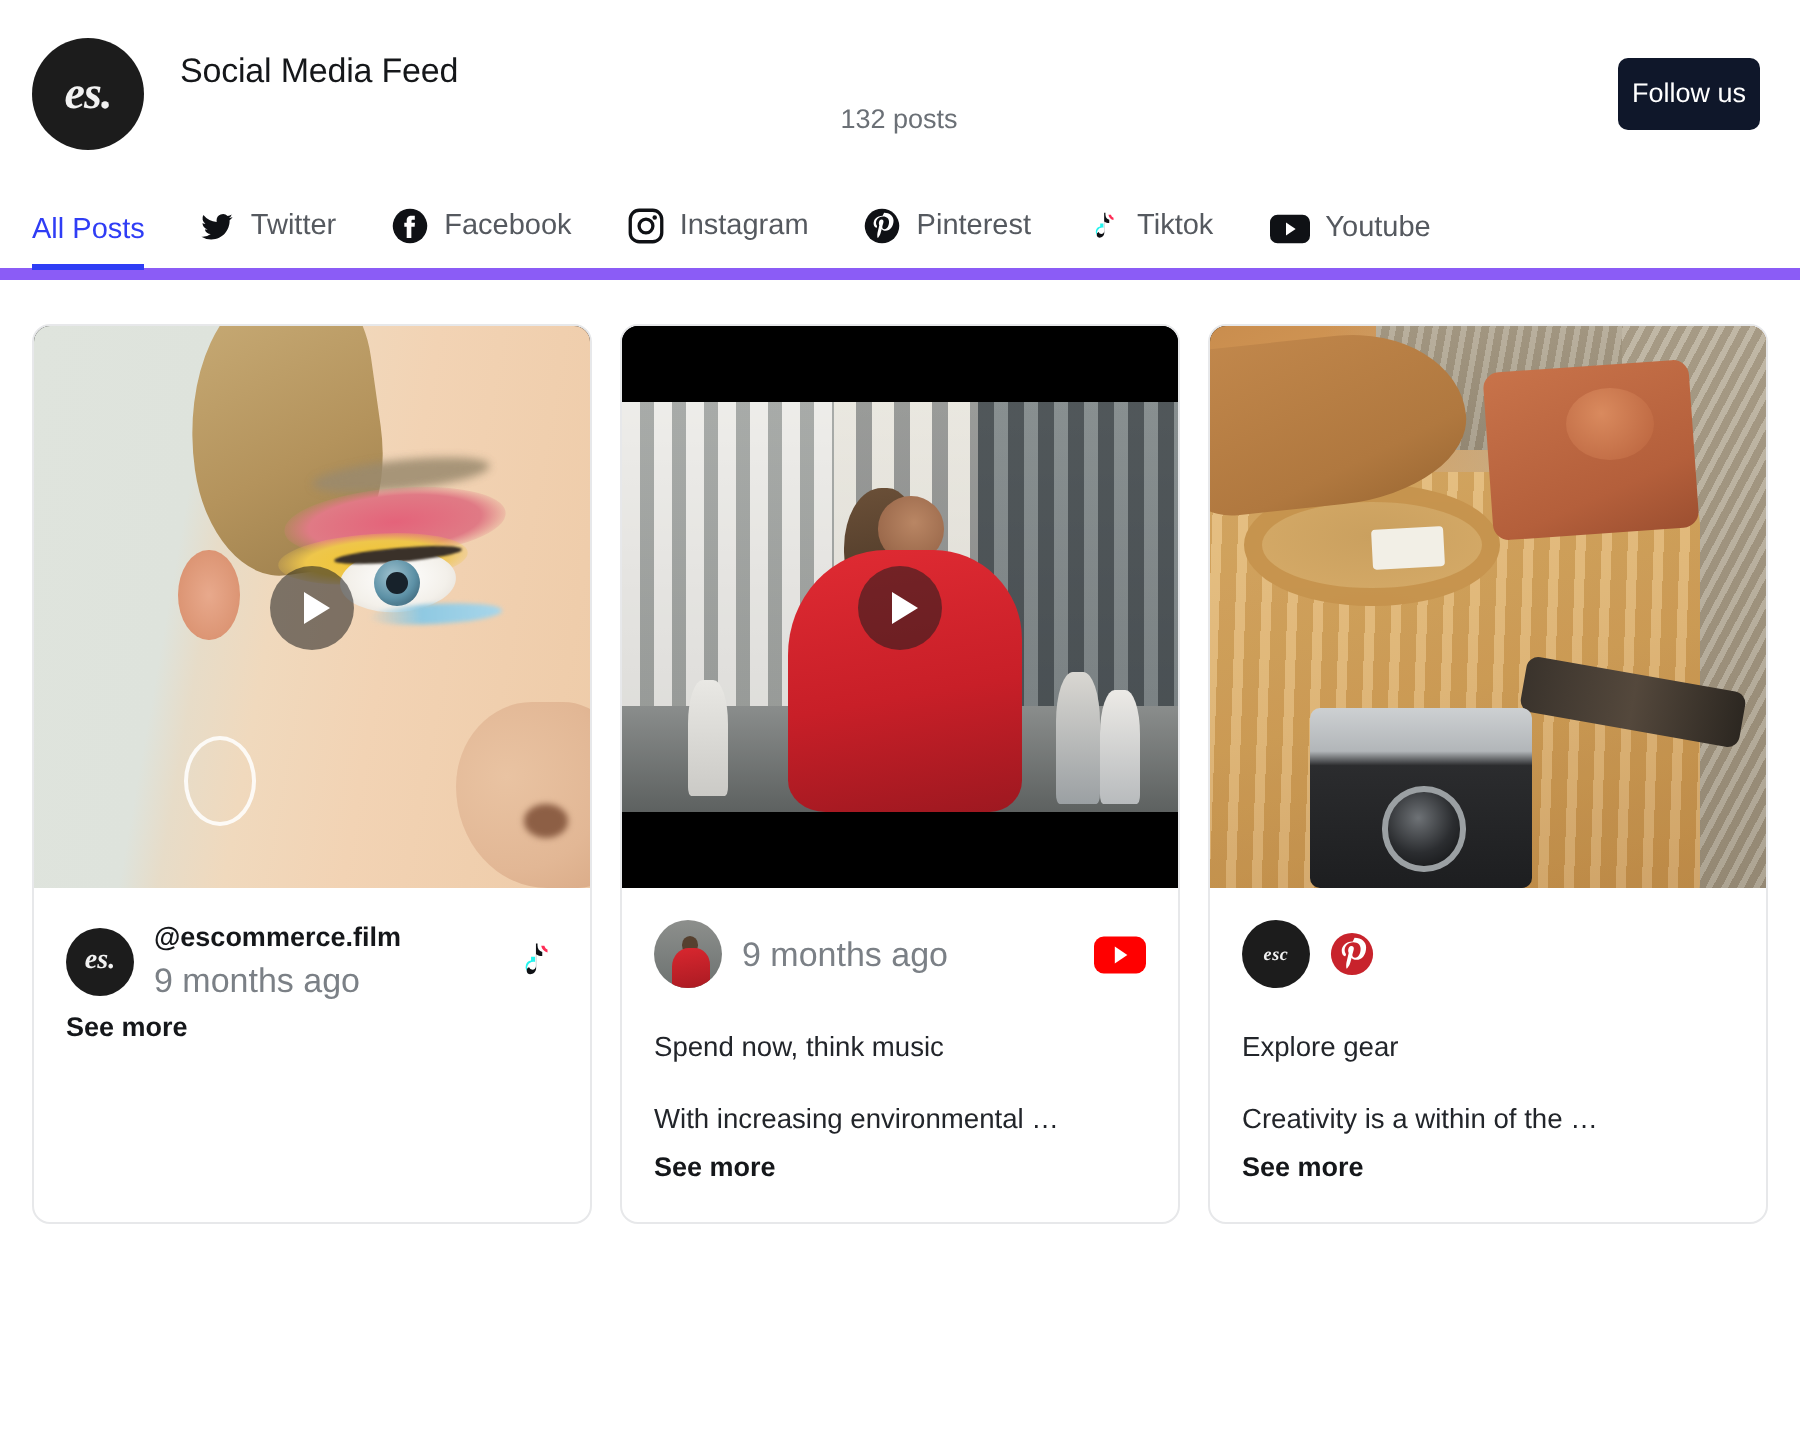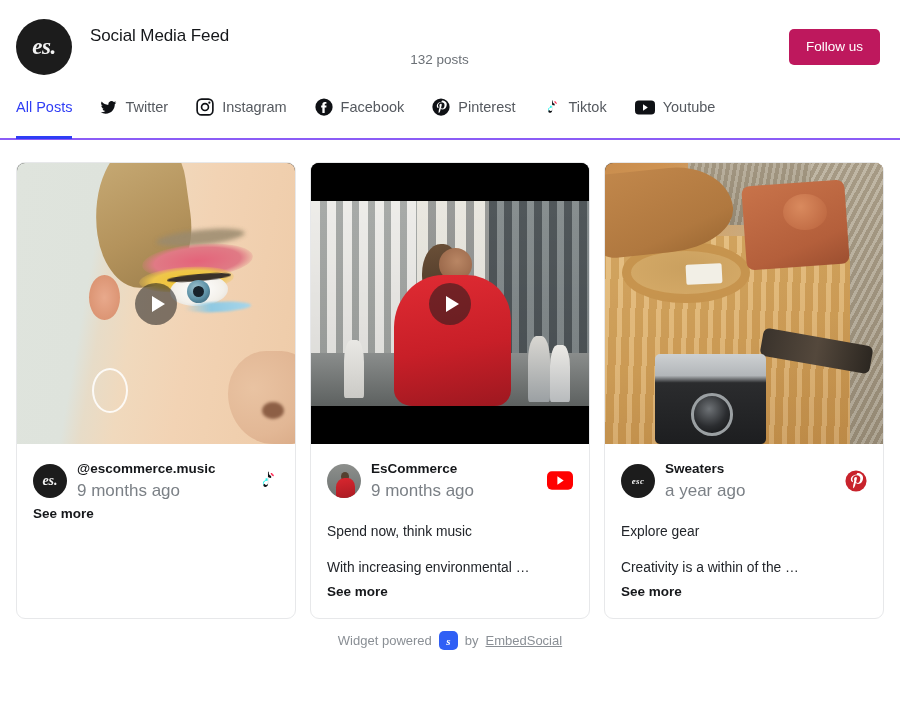--- a/index.html
+++ b/index.html
@@ -46,39 +46,40 @@
     letter-spacing: -0.1px;
   }
   .brand-sub {
     font-size: 13.5px;
     color: #6b7076;
     margin-top: 3px;
     line-height: 1.3;
     text-align: center;
   }
   .follow-btn {
-    background: #be185d;
+    background: #0f172a;
     color: #ffffff;
     border: none;
     border-radius: 5px;
     font-size: 13.5px;
     font-family: "Liberation Sans", sans-serif;
-    padding: 11px 17px;
+    padding: 11px 7px;
     cursor: pointer;
     line-height: 1;
     white-space: nowrap;
   }
 
   
   .tabs {
     display: flex;
+    align-items: flex-end;
     gap: 28px;
     padding: 0 16px;
     height: 52px;
-    border-bottom: 2px solid #8b5cf6;
+    border-bottom: 6px solid #8b5cf6;
   }
   .tab {
     display: flex;
     align-items: center;
     gap: 8px;
     font-size: 14.5px;
     color: #55595f;
     padding-bottom: 12px;
     position: relative;
     cursor: pointer;
@@ -417,36 +418,36 @@
         <svg width="17" height="17" viewBox="0 0 24 24">
             <path fill="#0f1115" d="M23 4.9c-.8.4-1.7.6-2.6.8a4.6 4.6 0 0 0 2-2.5c-.9.5-1.9.9-2.9 1.1a4.5 4.5 0 0 0-7.8 3.1c0 .4 0 .7.1 1A12.9 12.9 0 0 1 2.4 3.6a4.5 4.5 0 0 0 1.4 6.1c-.7 0-1.4-.2-2-.6 0 2.2 1.5 4 3.6 4.5-.6.2-1.3.2-2 .1a4.5 4.5 0 0 0 4.2 3.2A9.1 9.1 0 0 1 1 18.8a12.8 12.8 0 0 0 7 2c8.3 0 12.9-7 12.9-13v-.6c.9-.6 1.6-1.4 2.1-2.3z"></path>
           </svg>
       </span>
       <span>Twitter</span>
     </div>
 
     <div class="tab">
       <span>
         <svg width="18" height="18" viewBox="0 0 24 24">
+            <circle cx="12" cy="12" r="11.5" fill="#0f1115"></circle>
+            <path fill="#fff" d="M15.1 12.5h-2.2V20h-3.1v-7.5H8.2V9.9h1.6V8.5c0-2.1 1-3.3 3.4-3.3h2v2.6h-1.2c-.9 0-1 .3-1 1v1.1h2.3l-.2 2.6z"></path>
+          </svg>
+      </span>
+      <span>Facebook</span>
+    </div>
+
+    <div class="tab">
+      <span>
+        <svg width="18" height="18" viewBox="0 0 24 24">
             <rect x="1.5" y="1.5" width="21" height="21" rx="6" fill="none" stroke="#0f1115" stroke-width="2.2"></rect>
             <circle cx="12" cy="12" r="4.6" fill="none" stroke="#0f1115" stroke-width="2.2"></circle>
             <circle cx="17.8" cy="6.3" r="1.5" fill="#0f1115"></circle>
           </svg>
       </span>
       <span>Instagram</span>
-    </div>
-
-    <div class="tab">
-      <span>
-        <svg width="18" height="18" viewBox="0 0 24 24">
-            <circle cx="12" cy="12" r="11.5" fill="#0f1115"></circle>
-            <path fill="#fff" d="M15.1 12.5h-2.2V20h-3.1v-7.5H8.2V9.9h1.6V8.5c0-2.1 1-3.3 3.4-3.3h2v2.6h-1.2c-.9 0-1 .3-1 1v1.1h2.3l-.2 2.6z"></path>
-          </svg>
-      </span>
-      <span>Facebook</span>
     </div>
 
     <div class="tab">
       <span>
         <svg width="18" height="18" viewBox="0 0 24 24">
             <circle cx="12" cy="12" r="11.5" fill="#0f1115"></circle>
             <path fill="#fff" d="M12.4 5.2c-4 0-6 2.7-6 5 0 1.4.5 2.6 1.7 3 .2.1.4 0 .4-.2l.2-.7c.1-.2 0-.3-.1-.5a2.8 2.8 0 0 1-.6-1.8c0-2.3 1.8-4.4 4.7-4.4 2.6 0 4 1.5 4 3.6 0 2.7-1.2 4.9-3 4.9-1 0-1.7-.8-1.5-1.8.3-1.2.8-2.4.8-3.3 0-.8-.4-1.4-1.3-1.4-1 0-1.8 1-1.8 2.4 0 .9.3 1.5.3 1.5l-1.2 5c-.3 1.4-.1 3.2 0 3.4.1.1.2.1.3 0 .1-.1 1.4-1.7 1.8-3.3l.7-2.6c.4.7 1.4 1.2 2.5 1.2 3.2 0 5.4-2.9 5.4-6.8 0-2.9-2.5-5.2-6.3-5.2z"></path>
           </svg>
       </span>
       <span>Pinterest</span>
@@ -494,21 +495,21 @@
             <div class="nostril"></div>
         </div>
         <div class="play">
           <div class="tri"></div>
         </div>
       </div>
       <div class="body">
         <div class="meta">
           <div class="avatar es">es.</div>
           <div class="meta-txt">
-            <div class="meta-name">@escommerce.music</div>
+            <div class="meta-name">@escommerce.film</div>
             <div class="meta-time">9 months ago</div>
           </div>
           <span class="plat-badge">
             <svg width="21" height="21" viewBox="0 0 24 24">
               <path fill="#25f4ee" d="M8.6 9.6v2.1a3.6 3.6 0 0 0-1.4 6.6 3.6 3.6 0 0 1 2.9-5.9c.3 0 .6 0 .8.1V9.6c-.3 0-.5-.1-.8-.1-.5 0-1 .1-1.5.1z"></path>
               <path fill="#fe2c55" d="M16.2 3.3h-1.8c.4 2 1.7 3.4 3.6 3.8V5.4c-.8-.2-1.5-1-1.8-2.1z"></path>
               <path fill="#0f1115" d="M14.3 2h-2.9v13c0 1.1-.9 2-2 2a2 2 0 0 1-1.9-1.4 2 2 0 0 0 .6 3.9c1.9 0 3.4-1.5 3.4-3.4V8.1c1 .7 2.2 1.1 3.5 1.1V6.8c-1.7-.3-2.7-1.7-2.7-3.6V2z"></path>
             </svg>
           </span>
         </div>
@@ -536,21 +537,20 @@
           <div class="tri"></div>
         </div>
       </div>
       <div class="body">
         <div class="meta">
           <div class="avatar photo-av">
             <span class="pa-head"></span>
               <span class="pa-coat"></span>
           </div>
           <div class="meta-txt">
-            <div class="meta-name">EsCommerce</div>
             <div class="meta-time">9 months ago</div>
           </div>
           <span class="plat-badge">
             <svg width="26" height="19" viewBox="0 0 24 17">
                 <rect width="24" height="17" rx="4.5" fill="#ff0000"></rect>
                 <path fill="#fff" d="M9.6 4.6 15.4 8.5 9.6 12.4z"></path>
               </svg>
           </span>
         </div>
         <div class="post-text">
@@ -574,42 +574,32 @@
           <div class="cam-bag"></div>
             <div class="cam-bag-lens"></div>
           <div class="strap"></div>
             <div class="camera"></div>
             <div class="cam-lens"></div>
         </div>
       </div>
       <div class="body">
         <div class="meta">
           <div class="avatar esc">esc</div>
-          <div class="meta-txt">
-            <div class="meta-name">Sweaters</div>
-            <div class="meta-time">a year ago</div>
-          </div>
           <span class="plat-badge">
             <svg width="22" height="22" viewBox="0 0 24 24">
                 <circle cx="12" cy="12" r="11.5" fill="#c8232c"></circle>
                 <path fill="#fff" d="M12.4 5.2c-4 0-6 2.7-6 5 0 1.4.5 2.6 1.7 3 .2.1.4 0 .4-.2l.2-.7c.1-.2 0-.3-.1-.5a2.8 2.8 0 0 1-.6-1.8c0-2.3 1.8-4.4 4.7-4.4 2.6 0 4 1.5 4 3.6 0 2.7-1.2 4.9-3 4.9-1 0-1.7-.8-1.5-1.8.3-1.2.8-2.4.8-3.3 0-.8-.4-1.4-1.3-1.4-1 0-1.8 1-1.8 2.4 0 .9.3 1.5.3 1.5l-1.2 5c-.3 1.4-.1 3.2 0 3.4.1.1.2.1.3 0 .1-.1 1.4-1.7 1.8-3.3l.7-2.6c.4.7 1.4 1.2 2.5 1.2 3.2 0 5.4-2.9 5.4-6.8 0-2.9-2.5-5.2-6.3-5.2z"></path>
               </svg>
           </span>
         </div>
         <div class="post-text">
           <span>Explore gear</span>
           <span class="gap"></span>
           <span>Creativity is a within of the …</span>
         </div>
         <span class="see-more">See more</span>
       </div>
     </div>
 
   </div>
 
-  <div class="footer">
-    <span>Widget powered</span>
-    <span class="es-badge">s</span>
-    <span>by</span>
-    <a>EmbedSocial</a>
-  </div>
 
 </div>
 
 </body></html>

